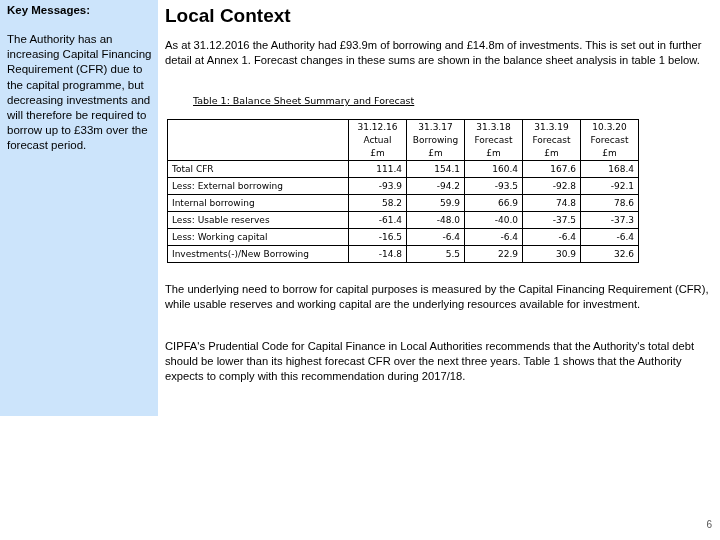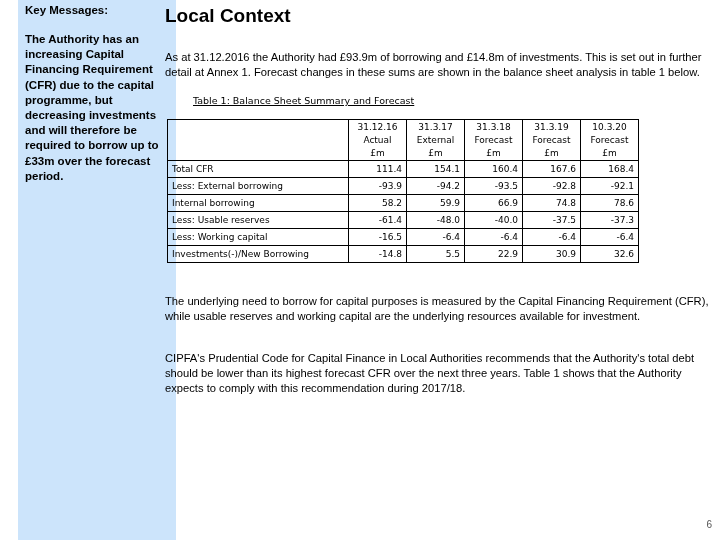--- a/index.html
+++ b/index.html
@@ -1,35 +1,35 @@
 <!DOCTYPE html>
 <html><head>
 <meta charset="utf-8">
 <style>
   html, body { margin: 0; padding: 0; }
   body {
     width: 720px; height: 540px; position: relative; overflow: hidden;
     background: #ffffff; font-family: "Liberation Sans", sans-serif; color: #000;
   }
   .sidebar {
-    position: absolute; left: 18px; top: 0; width: 158px; height: 540px;
+    position: absolute; left: 0; top: 0; width: 158px; height: 416px;
     background: #cce4fb;
   }
   .sidebar .km-title {
     position: absolute; left: 7px; top: 4px; font-size: 11.5px; font-weight: bold;
   }
   .sidebar .km-body {
     position: absolute; left: 7px; top: 32px; width: 146px;
-    font-size: 11.5px; font-weight: bold; line-height: 15.2px;
+    font-size: 11.5px; font-weight: normal; line-height: 15.2px;
   }
   .main-title {
     position: absolute; left: 165px; top: 5px; font-size: 19px; font-weight: bold;
   }
   .para {
-    position: absolute; left: 165px; width: 545px; font-size: 11.2px; line-height: 15px; margin-top: 12px;
+    position: absolute; left: 165px; width: 545px; font-size: 11.2px; line-height: 15px;
   }
   .p1 { top: 38px; }
   .caption {
     position: absolute; left: 165px; top: 95px; font-family: "DejaVu Sans", sans-serif;
     font-size: 9.5px; text-decoration: underline; margin-left: 28px;
   }
   table.bs {
     position: absolute; left: 167px; top: 119px; border-collapse: collapse;
     font-family: "DejaVu Sans", sans-serif; font-size: 9px;
   }
@@ -56,21 +56,21 @@
 
 <div class="main-title">Local Context</div>
 <div class="para p1">As at 31.12.2016 the Authority had £93.9m of borrowing and £14.8m of investments. This is set out in further detail at Annex 1.  Forecast changes in these sums are shown in the balance sheet analysis in table 1 below.</div>
 <div class="caption">Table 1: Balance Sheet Summary and Forecast</div>
 
 <table class="bs">
   <thead>
     <tr>
       <th class="lbl"></th>
       <th><span>31.12.16</span><br><span>Actual</span><br><span>£m</span></th>
-      <th><span>31.3.17</span><br><span>External</span><br><span>£m</span></th>
+      <th><span>31.3.17</span><br><span>Borrowing</span><br><span>£m</span></th>
       <th><span>31.3.18</span><br><span>Forecast</span><br><span>£m</span></th>
       <th><span>31.3.19</span><br><span>Forecast</span><br><span>£m</span></th>
       <th><span>10.3.20</span><br><span>Forecast</span><br><span>£m</span></th>
     </tr>
   </thead>
   <tbody id="tbody">
       <tr>
         <td>Total CFR</td>
         <td class="num">111.4</td>
         <td class="num">154.1</td>

